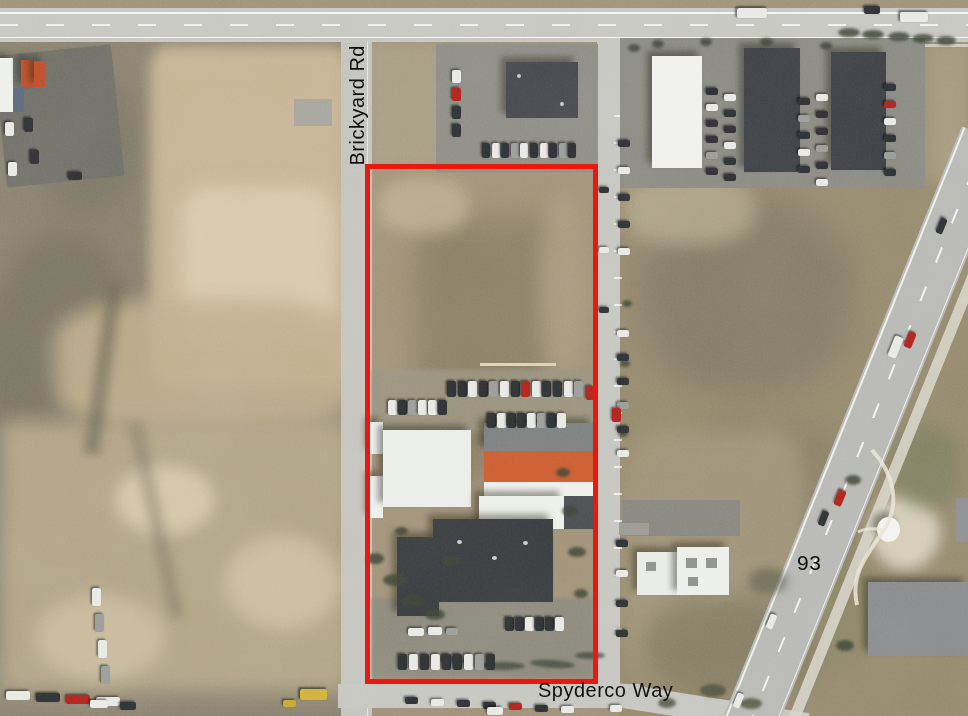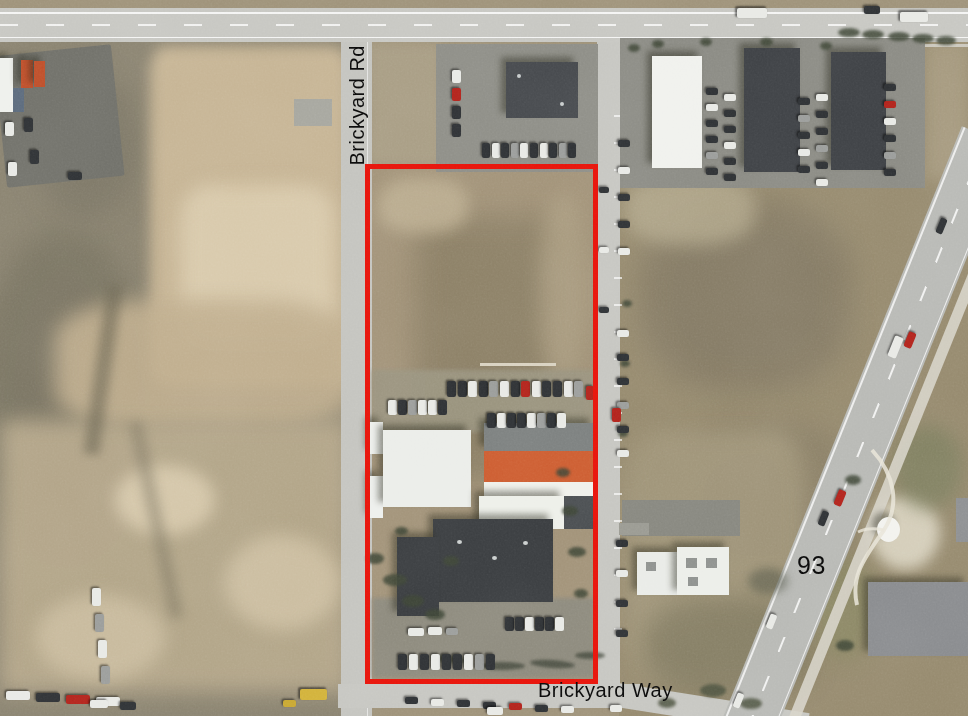--- a/index.html
+++ b/index.html
@@ -39,21 +39,21 @@
   #road-frontage{left:898px;top:138px;width:11px;height:620px;background:#d6d3c8;opacity:.9;
      transform:rotate(22deg);}
   
   #parcel-boundary{position:absolute;left:365px;top:164px;width:233px;height:520px;
      border:5px solid #e8140c;z-index:40;}
   .maplabel{position:absolute;z-index:50;color:#0b0b0b;font-size:20px;font-weight:400;
      letter-spacing:.5px;white-space:nowrap;}
   #lbl-pine{left:422px;top:11px;}
   #lbl-brickyard{left:297px;top:94px;width:120px;text-align:center;transform:rotate(-90deg);}
   #lbl-spyderco{left:538px;top:679px;}
-  #lbl-93{left:797px;top:551px;font-size:25px;}
+  #lbl-93{left:797px;top:551px;font-size:21px;}
   #noise{z-index:60;mix-blend-mode:soft-light;opacity:.6;pointer-events:none;}
 </style>
 </head>
 <body>
 
 <div id="map">
   <div class="layer" id="terrain-layer">
       <div class="shp" style="left: 0px; top: 40px; width: 348px; height: 676px; background: rgb(138, 131, 112);"></div>
       <div class="shp" style="left: -20px; top: 230px; width: 170px; height: 330px; background: rgb(111, 107, 89); border-radius: 50%; opacity: 0.55; filter: blur(14px);"></div>
       <div class="shp" style="left: 30px; top: 70px; width: 110px; height: 150px; background: rgb(118, 113, 98); border-radius: 50%; opacity: 0.5; filter: blur(12px);"></div>
@@ -330,21 +330,21 @@
     </div>
 
   <svg class="layer" id="trail-layer" width="968" height="716" viewBox="0 0 968 716">
     <path d="M872,450 C895,475 900,505 884,530 C866,556 850,575 857,605" fill="none" stroke="#e9e5d8" stroke-width="4" opacity="0.85"></path>
     <path d="M884,530 C874,528 866,528 858,532" fill="none" stroke="#e9e5d8" stroke-width="3" opacity="0.8"></path>
   </svg>
 
   <div id="parcel-boundary"></div>
 
   <div class="maplabel" id="lbl-brickyard">Brickyard Rd</div>
-  <div class="maplabel" id="lbl-spyderco">Brickyard Way</div>
+  <div class="maplabel" id="lbl-spyderco">Spyderco Way</div>
   <div class="maplabel" id="lbl-93">93</div>
 
   <svg class="layer" id="noise" width="968" height="716">
     <filter id="grain">
         <feTurbulence type="fractalNoise" baseFrequency="0.55" numOctaves="2" seed="7"></feTurbulence>
       <feColorMatrix type="saturate" values="0"></feColorMatrix>
       </filter>
     <filter id="mottle">
         <feTurbulence type="fractalNoise" baseFrequency="0.012" numOctaves="3" seed="4"></feTurbulence>
       <feColorMatrix type="saturate" values="0"></feColorMatrix>

